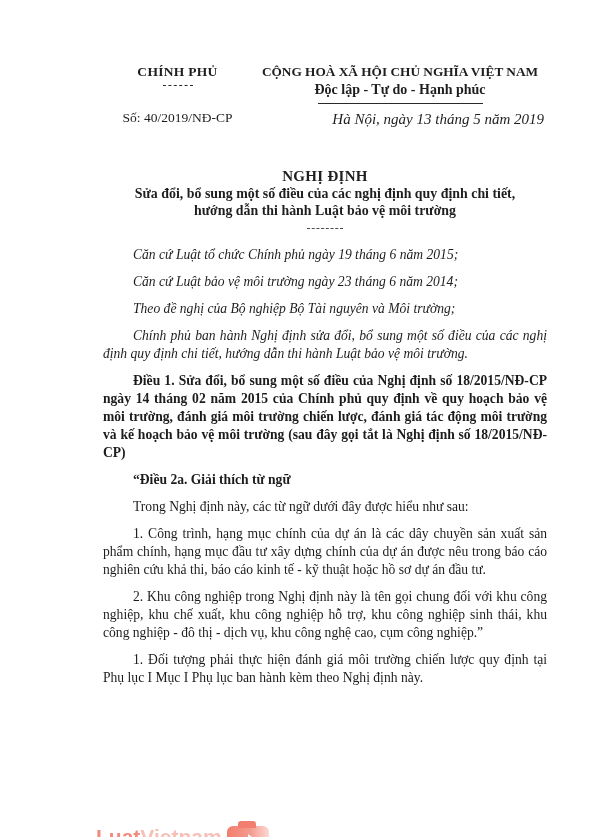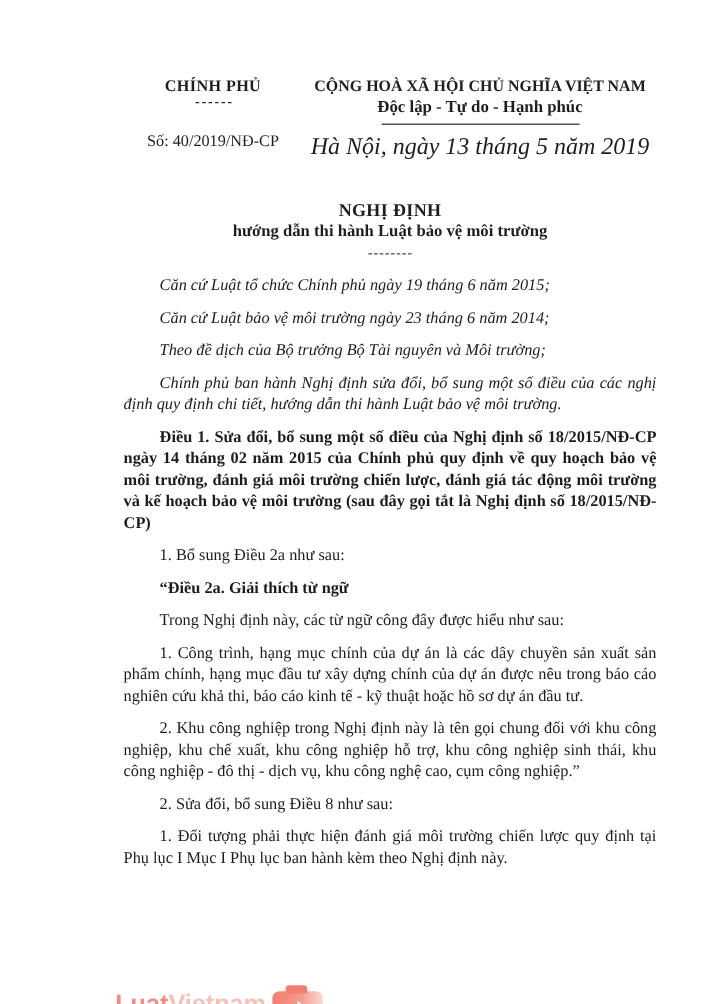--- a/index.html
+++ b/index.html
@@ -22,21 +22,21 @@
   .org { font-weight: bold; font-size: 13.5px; letter-spacing: .3px; white-space: nowrap; }
   .org-line { width: 30px; border-top: 1.4px dashed #2a2a2a; margin: 5px auto 0 auto; }
   .doc-number { font-size: 13.5px; margin-top: 24px; white-space: nowrap; }
 
   .header-right {
     position: absolute; left: 256px; top: 0; width: 288px; text-align: center;
   }
   .country { font-weight: bold; font-size: 13.3px; white-space: nowrap; }
   .motto { font-weight: bold; font-size: 14px; margin-top: 2px; white-space: nowrap; }
   .motto-line { width: 165px; border-top: 1.2px solid #2a2a2a; margin: 5px auto 0 auto; }
-  .place-date { font-style: italic; font-size: 20px; margin-top: 7px; white-space: nowrap; }
+  .place-date { font-style: italic; font-size: 15px; margin-top: 7px; white-space: nowrap; text-align: right; }
 
   
   .content {
     position: absolute; top: 168px; left: 0; width: 600px;
     padding-left: 103px; padding-right: 53px;
   }
 
   .title-block { text-align: center; }
   .doc-type { font-weight: bold; font-size: 15px; letter-spacing: .3px; }
   .doc-subtitle { font-weight: bold; font-size: 13.9px; white-space: nowrap; margin-top: 1px; }
@@ -99,36 +99,35 @@
       <div class="country">CỘNG HOÀ XÃ HỘI CHỦ NGHĨA VIỆT NAM</div>
       <div class="motto">Độc lập - Tự do - Hạnh phúc</div>
       <div class="motto-line"></div>
       <div class="place-date">Hà Nội, ngày 13 tháng 5 năm 2019</div>
     </div>
   </div>
 
   <div class="content">
     <div class="title-block">
       <div class="doc-type">NGHỊ ĐỊNH</div>
+      <div class="doc-subtitle">Sửa đổi, bổ sung một số điều của các nghị định quy định chi tiết,</div>
       <div class="doc-subtitle">hướng dẫn thi hành Luật bảo vệ môi trường</div>
       <div class="title-underline"></div>
     </div>
 
     <div class="body-text">
       <p class="para italic">Căn cứ Luật tổ chức Chính phủ ngày 19 tháng 6 năm 2015;</p>
       <p class="para italic">Căn cứ Luật bảo vệ môi trường ngày 23 tháng 6 năm 2014;</p>
-      <p class="para italic">Theo đề dịch của Bộ trưởng Bộ Tài nguyên và Môi trường;</p>
+      <p class="para italic">Theo đề nghị của Bộ nghiệp Bộ Tài nguyên và Môi trường;</p>
       <p class="para italic">Chính phủ ban hành Nghị định sửa đổi, bổ sung một số điều của các nghị định quy định chi tiết, hướng dẫn thi hành Luật bảo vệ môi trường.</p>
       <p class="para bold">Điều 1. Sửa đổi, bổ sung một số điều của Nghị định số 18/2015/NĐ-CP ngày 14 tháng 02 năm 2015 của Chính phủ quy định về quy hoạch bảo vệ môi trường, đánh giá môi trường chiến lược, đánh giá tác động môi trường và kế hoạch bảo vệ môi trường (sau đây gọi tắt là Nghị định số 18/2015/NĐ-CP)</p>
-      <p class="para">1. Bổ sung Điều 2a như sau:</p>
       <p class="para bold">“Điều 2a. Giải thích từ ngữ</p>
-      <p class="para">Trong Nghị định này, các từ ngữ công đây được hiểu như sau:</p>
+      <p class="para">Trong Nghị định này, các từ ngữ dưới đây được hiểu như sau:</p>
       <p class="para">1. Công trình, hạng mục chính của dự án là các dây chuyền sản xuất sản phẩm chính, hạng mục đầu tư xây dựng chính của dự án được nêu trong báo cáo nghiên cứu khả thi, báo cáo kinh tế - kỹ thuật hoặc hồ sơ dự án đầu tư.</p>
       <p class="para">2. Khu công nghiệp trong Nghị định này là tên gọi chung đối với khu công nghiệp, khu chế xuất, khu công nghiệp hỗ trợ, khu công nghiệp sinh thái, khu công nghiệp - đô thị - dịch vụ, khu công nghệ cao, cụm công nghiệp.”</p>
-      <p class="para">2. Sửa đổi, bổ sung Điều 8 như sau:</p>
       <p class="para">1. Đối tượng phải thực hiện đánh giá môi trường chiến lược quy định tại Phụ lục I Mục I Phụ lục ban hành kèm theo Nghị định này.</p>
     </div>
   </div>
 
   <div class="watermark">
     <div class="wm-text">
       <div class="wm-brand"><span class="b1">Luat</span><span class="b2">Vietnam</span></div>
       <div class="wm-underline"></div>
       <div class="wm-tagline">Tiện ích văn bản luật</div>
     </div>

